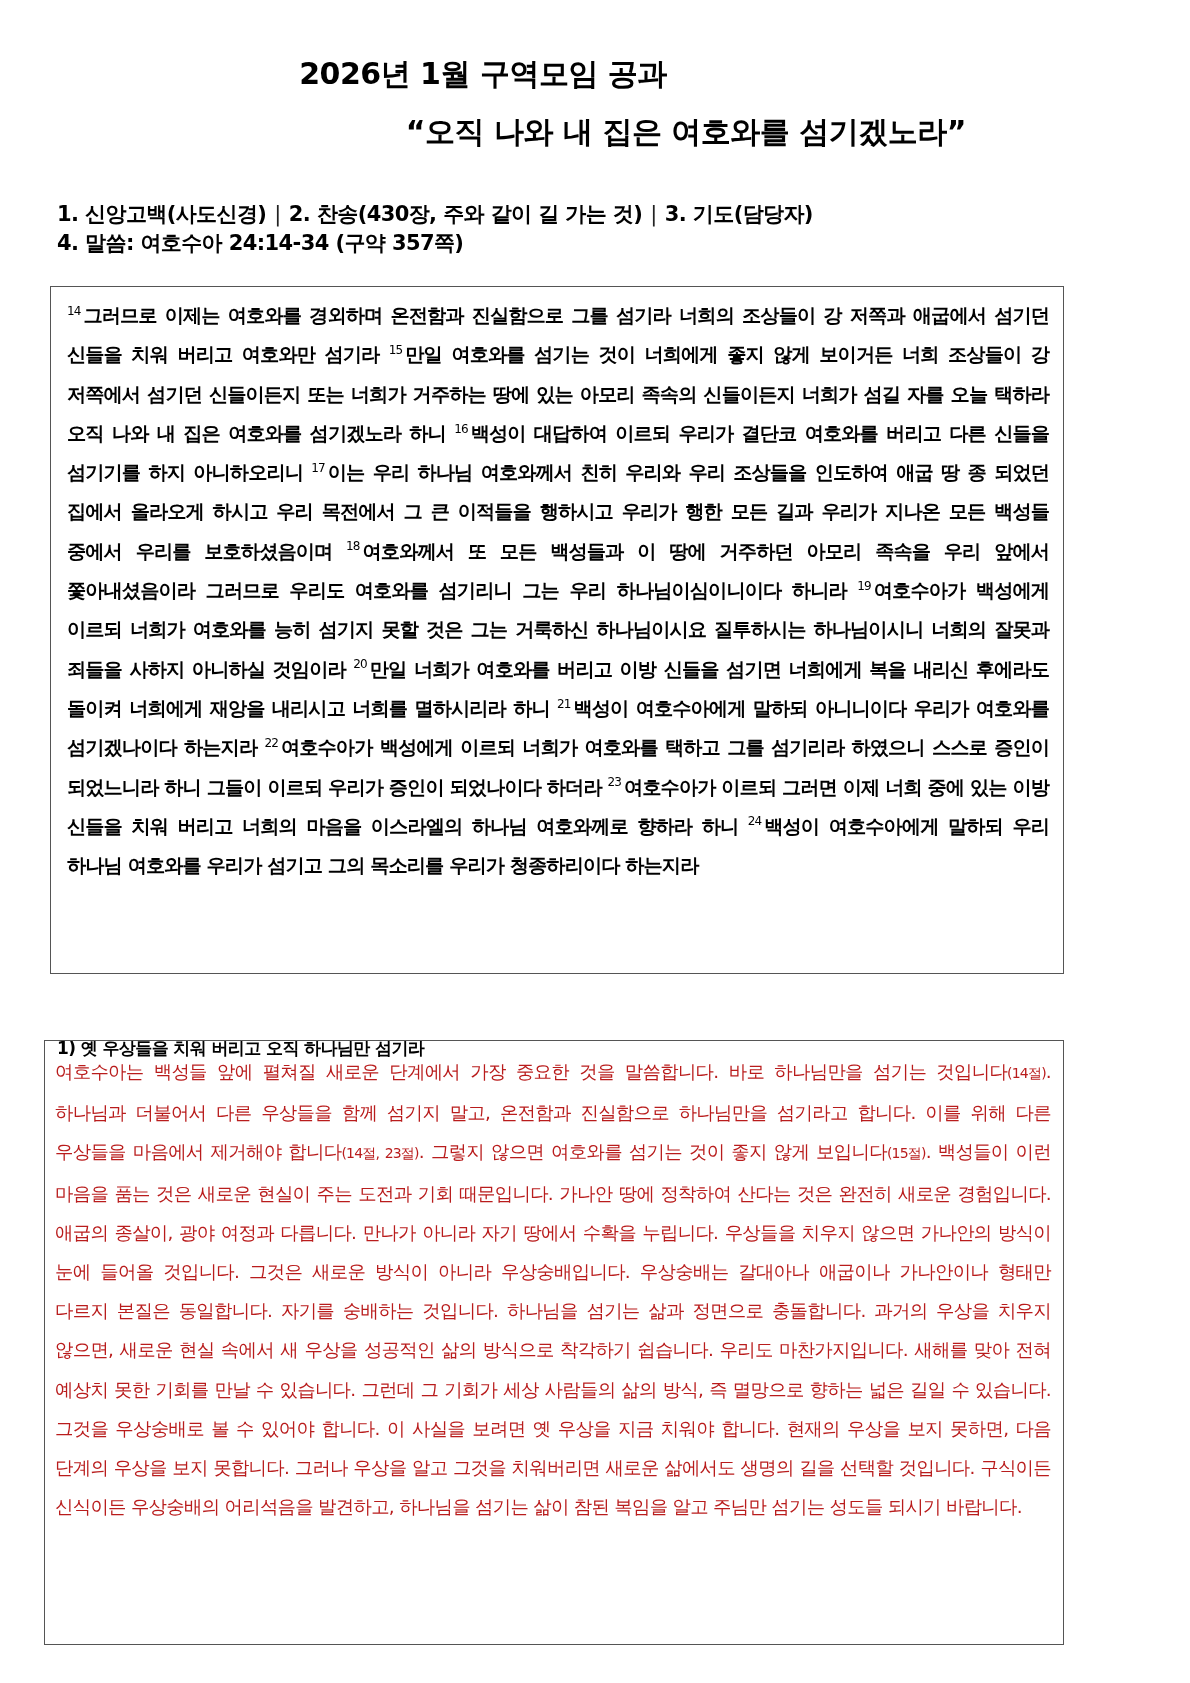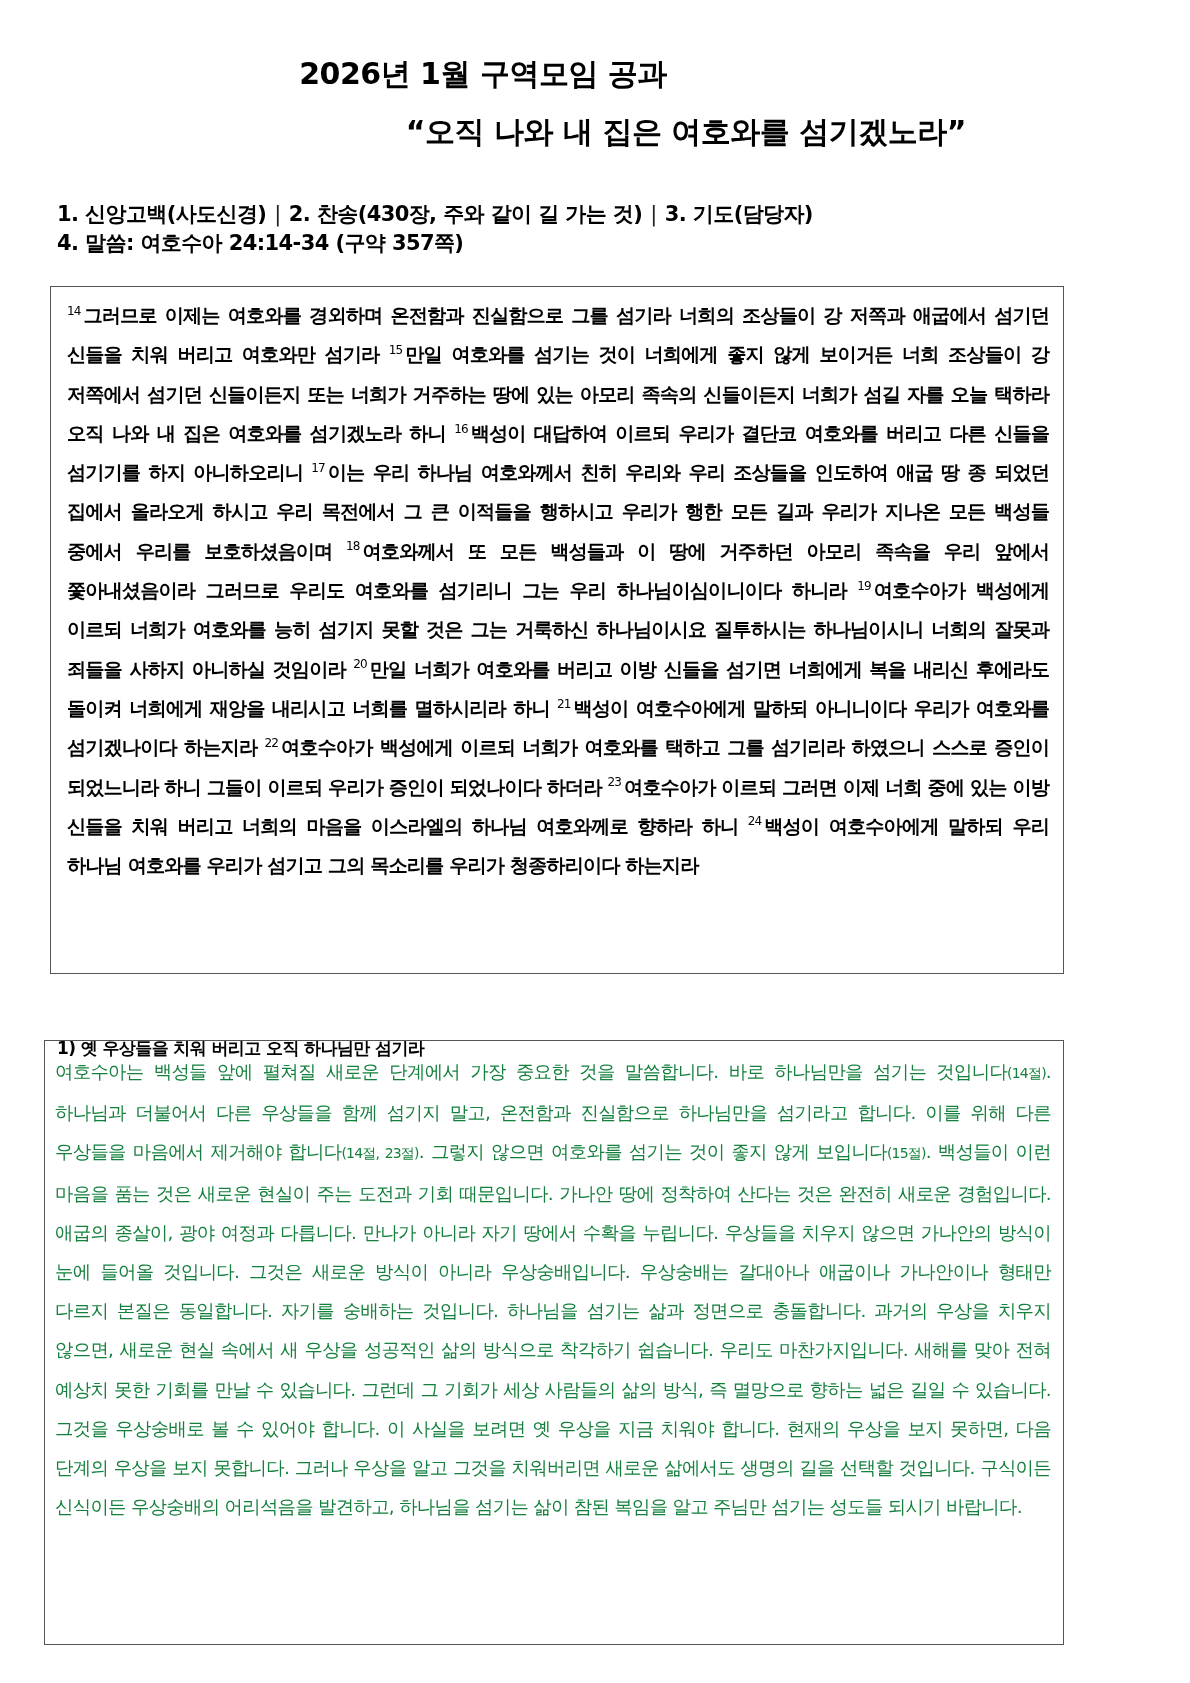--- a/index.html
+++ b/index.html
@@ -9,21 +9,21 @@
   .title.t2 { top: 112px; text-align: right; }
   .order { position: absolute; left: 57px; font-weight: bold; font-size: 21px; letter-spacing: -0.6px; white-space: nowrap; }
   .order.o1 { top: 200px; }
   .order.o2 { top: 229px; }
   .sep { font-weight: normal; margin: 0 8px; color: #222; }
   .scripture-box { position: absolute; left: 50px; top: 286px; width: 1014px; height: 688px; border: 1.5px solid #555; box-sizing: border-box; padding: 9px 14px 0 16px; }
   .scripture-text { font-weight: bold; font-size: 19.2px; line-height: 39.3px; letter-spacing: -0.9px; text-align: justify; word-break: keep-all; }
   .verse-num { font-size: 12px; vertical-align: super; line-height: 0; font-weight: normal; margin-right: 3px; }
   .section-heading { position: absolute; left: 57px; top: 1000px; font-weight: bold; font-size: 17px; letter-spacing: -0.6px; margin-top: 37px; }
   .commentary-box { position: absolute; left: 44px; top: 1040px; width: 1020px; height: 605px; border: 1.5px solid #555; box-sizing: border-box; padding: 11px 12px 0 10px; }
-  .commentary-text { font-size: 18.4px; line-height: 39.2px; letter-spacing: -0.7px; text-align: justify; word-break: keep-all; color: #15803d; }
+  .commentary-text { font-size: 18.4px; line-height: 39.2px; letter-spacing: -0.7px; text-align: justify; word-break: keep-all; color: #b91c1c; }
   .ref { font-size: 14px; letter-spacing: -0.8px; }
 </style>
 </head>
 <body>
 
 <div class="title t1">2026년 1월 구역모임 공과</div>
 <div class="title t2">“오직 나와 내 집은 여호와를 섬기겠노라”</div>
 
 <div class="order o1">
   <span>1. 신앙고백(사도신경)</span><span class="sep">|</span><span>2. 찬송(430장, 주와 같이 길 가는 것)</span><span class="sep">|</span><span>3. 기도(담당자)</span>

